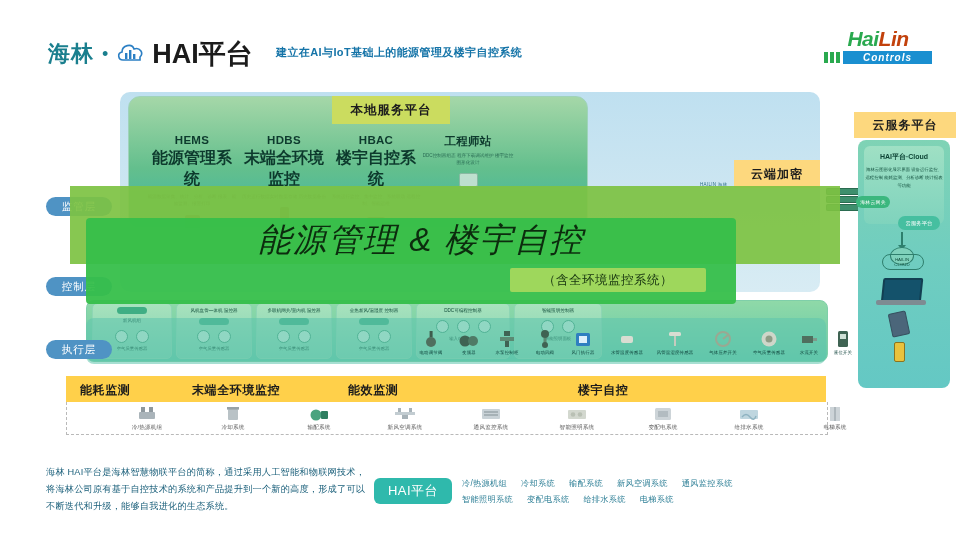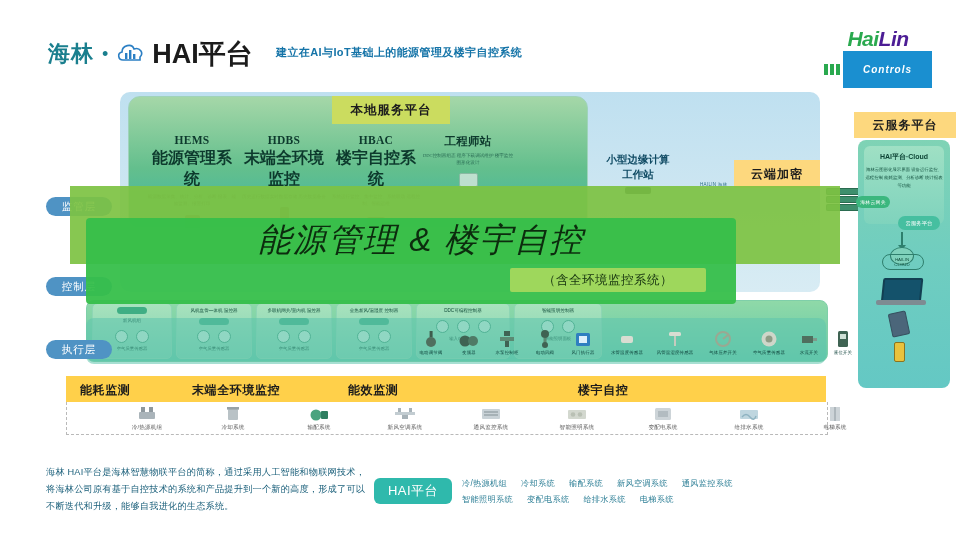--- a/index.html
+++ b/index.html
@@ -14,41 +14,41 @@
   
   .hdr-brand{position:absolute;left:48px;top:36px;display:flex;align-items:center;gap:6px;}
   .hdr-brand .cn{font-size:22px;font-weight:bold;color:#1a7f8e;letter-spacing:1px;}
   .hdr-brand .dot{font-size:18px;color:#1a7f8e;margin:0 2px;}
   .cloudmark{width:30px;height:26px;position:relative;}
   .hdr-brand .hai{font-size:27px;font-weight:bold;color:#1b1b1b;letter-spacing:0px;}
   .hdr-title{position:absolute;left:276px;top:45px;font-size:11px;font-weight:bold;
     color:#1574a8;letter-spacing:.4px;}
   .hdr-logo{position:absolute;right:28px;top:28px;width:108px;text-align:center;}
   .hl-word{font-size:21px;font-weight:bold;font-style:italic;color:#2aa94f;letter-spacing:-.5px;line-height:1;}
-  .hl-word .b{color:#4c1d95;}
+  .hl-word .b{color:#c2410c;}
   .hl-bar{margin-top:2px;display:flex;align-items:center;gap:3px;}
   .hl-bars{display:flex;gap:2px;}
   .hl-bars i{display:block;width:4px;height:11px;background:#2aa94f;}
   .hl-ctrl{flex:1;background:#1a8fd0;color:#fff;font-size:10px;font-weight:bold;font-style:italic;
-    letter-spacing:1px;padding:13px 4px;text-align:center;}
+    letter-spacing:1px;padding:1px 4px;text-align:center;}
 
   
   .panel{position:absolute;border-radius:10px;}
   
   .sky{left:120px;top:92px;width:700px;height:200px;
        background:linear-gradient(180deg,#bfe0f0 0%,#cfe7f2 60%,#d8ecf4 100%);}
   
   .local-box{left:128px;top:96px;width:458px;height:130px;
        background:linear-gradient(180deg,#a5d7a8 0%,#63bf8d 55%,#3fb6a2 100%);
        border:1px solid #9fd3bb;border-radius:12px;}
   .lsp-tab{position:absolute;left:332px;top:96px;width:118px;height:28px;
        background:#cbdc5f;display:flex;align-items:center;justify-content:center;}
   .lsp-tab span{font-size:12.5px;font-weight:bold;color:#1d1d1d;letter-spacing:1px;}
 
-  .svc{position:absolute;top:134px;width:92px;text-align:center;color:#0e3f2f;font-family:Liberation Serif, serif;}
+  .svc{position:absolute;top:134px;width:92px;text-align:center;color:#0e3f2f;}
   .svc .code{font-size:11.5px;font-weight:bold;letter-spacing:.3px;color:#0d3a2d;}
   .svc .name{font-size:16px;font-weight:bold;margin-top:2px;color:#0d3a2d;}
   .svc .desc{font-size:4.6px;line-height:1.45;margin-top:4px;color:#1d5c48;opacity:.85;}
   .svc .ic{margin-top:5px;height:16px;display:flex;align-items:flex-end;justify-content:center;}
   .chip{width:15px;height:13px;background:#2f6e55;border-radius:2px;opacity:.85;}
   .chip.w{width:18px;height:11px;background:#2b6550;}
   .chip.l{background:#cfe6da;border:1px solid #8fb9a6;}
 
   
   .edge{position:absolute;left:590px;top:152px;width:96px;text-align:center;}
@@ -227,25 +227,20 @@
   <div class="svc" style="left:330px">
     <div class="code">HBAC</div>
     <div class="name">楼宇自控系统</div>
     <div class="desc">系统运行监控、集中监控、系统联动
 远程控制、智能运维</div>
     <div class="ic">
         <span class="chip w"></span>
       </div>
   </div>
 
-  <div class="edge">
-    <div class="t">小型边缘计算</div>
-    <div class="t">工作站</div>
-    <div class="bar"></div>
-  </div>
   <div class="hailin-tiny">HAILIN 海林</div>
 
   <div class="enc-tab">
     <span>云端加密</span>
   </div>
 
   <div class="srv">
     <i style="top:0"></i>
       <i style="top:8px"></i>
       <i style="top:16px"></i>

